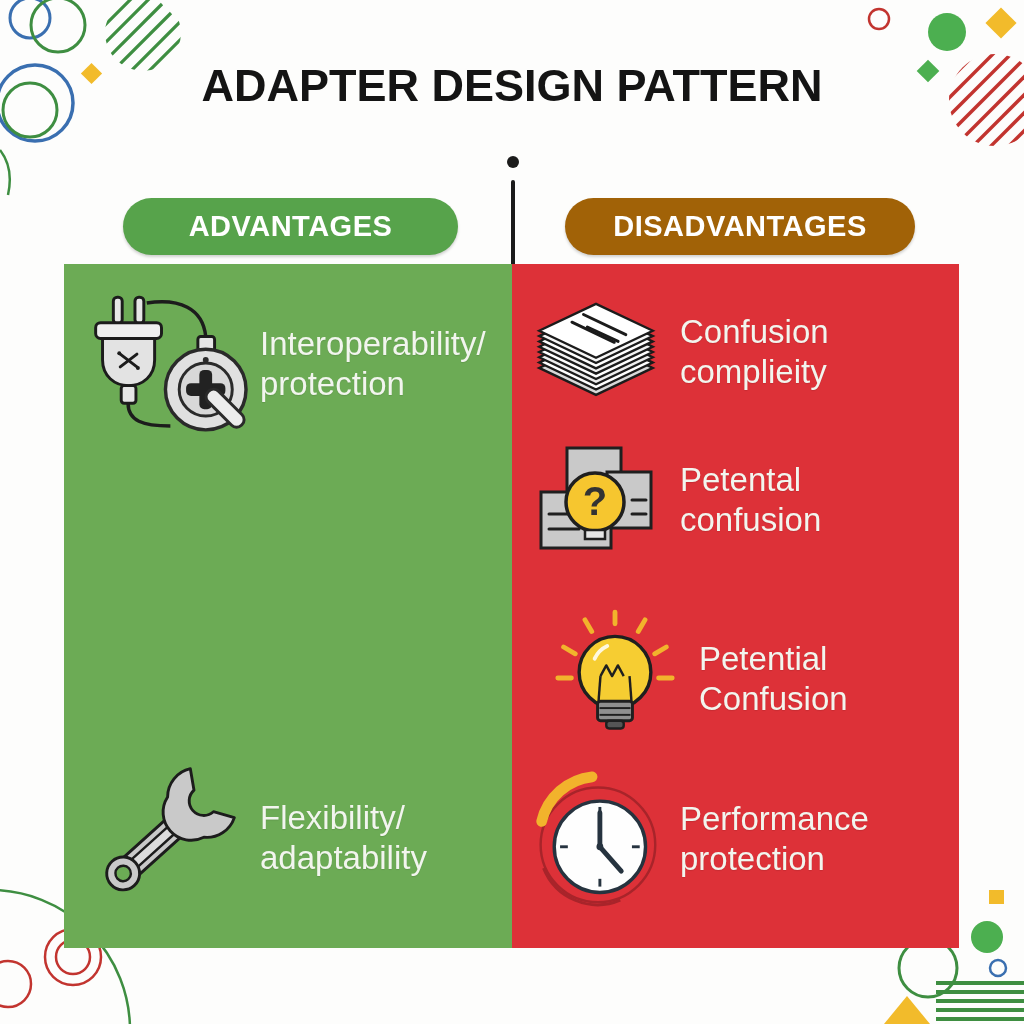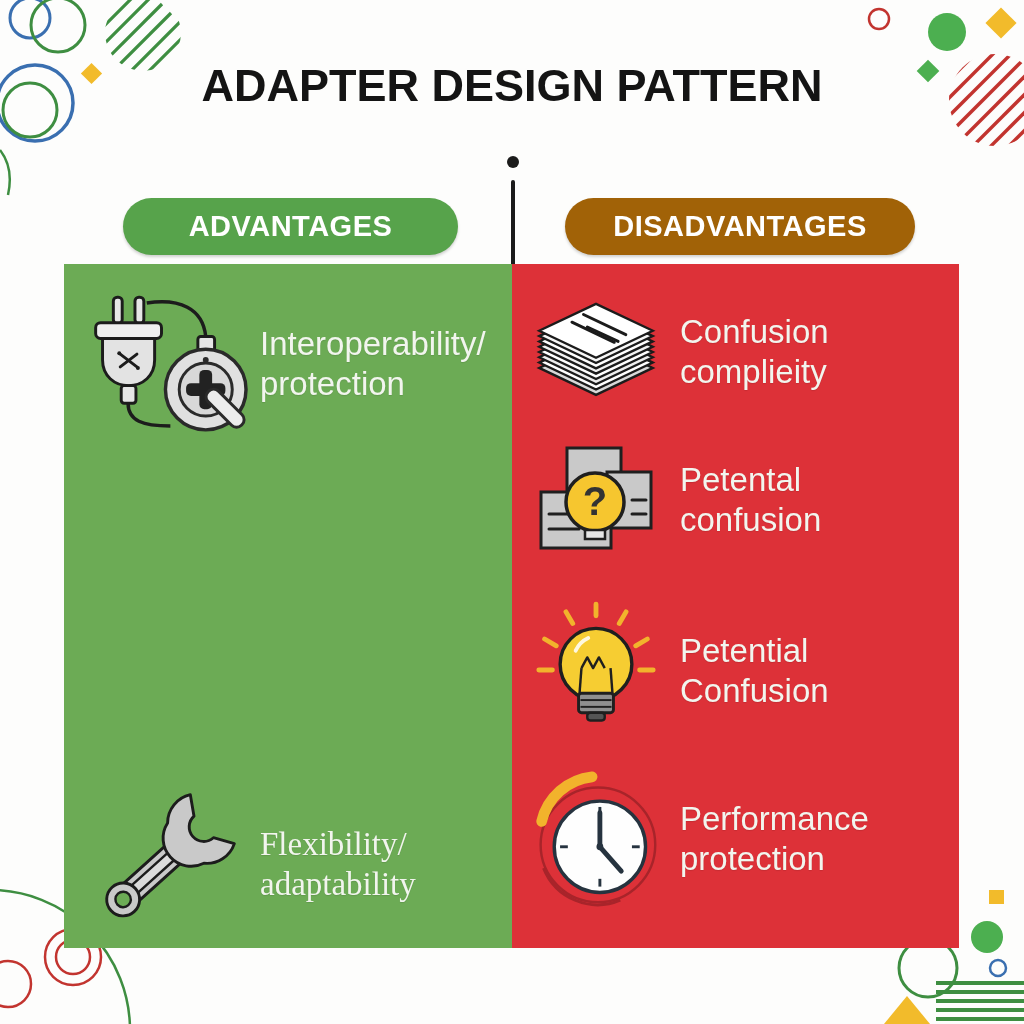--- a/index.html
+++ b/index.html
@@ -159,21 +159,21 @@
         </g>
       </svg>
     </div>
     <div class="item-text">
       <div>Interoperability/</div>
       <div>protection</div>
     </div>
   </div>
 
 
-  <div class="row" style="top:524px;height:152px;font-family:Liberation Serif, serif;">
+  <div class="row" style="top:498px;height:152px;">
     <div class="icon-box">
       <svg width="158" height="150" viewBox="0 0 160 155">
         <g transform="rotate(-42 80 78)">
           <rect x="22" y="66" width="100" height="24" rx="12" fill="#c9c9c9" stroke="#1c1c1c" stroke-width="3"></rect>
           <rect x="38" y="73" width="68" height="10" rx="5" fill="#dcdcdc" stroke="#1c1c1c" stroke-width="2.5"></rect>
           <path d="M113,50 A30,30 0 0 1 150,44 L138,63 A15,15 0 0 0 138,93 L150,112 A30,30 0 0 1 113,106 A29,29 0 0 1 113,50 Z" fill="#c9c9c9" stroke="#1c1c1c" stroke-width="3" stroke-linejoin="round"></path>
           <circle cx="26" cy="78" r="17" fill="#c9c9c9" stroke="#1c1c1c" stroke-width="3"></circle>
           <circle cx="26" cy="78" r="8" fill="#6cab55" stroke="#1c1c1c" stroke-width="2.5"></circle>
         </g>
       </svg>
@@ -229,21 +229,21 @@
         <path d="M50,86 h20 v9 h-20 z" fill="#e6e6e6" stroke="#1f1f1f" stroke-width="2.5"></path>
         <text x="60" y="71" text-anchor="middle" font-size="40" font-weight="bold" fill="#333333" font-family="Liberation Sans, sans-serif">?</text>
       </svg>
     </div>
     <div class="item-text">
       <div>Petental</div>
       <div>confusion</div>
     </div>
   </div>
 
-  <div class="row" style="top:332px;height:150px;">
+  <div class="row" style="top:340px;height:150px;padding-left:19px;">
     <div class="icon-box">
       <svg width="126" height="140" viewBox="0 0 130 142">
         <g stroke="#f2b32c" stroke-width="5" stroke-linecap="round">
           <line x1="65" y1="2" x2="65" y2="14"></line>
           <line x1="34" y1="10" x2="41" y2="22"></line>
             <line x1="96" y1="10" x2="89" y2="22"></line>
           <line x1="12" y1="38" x2="24" y2="45"></line>
             <line x1="118" y1="38" x2="106" y2="45"></line>
           <line x1="6" y1="70" x2="20" y2="70"></line>
             <line x1="124" y1="70" x2="110" y2="70"></line>

